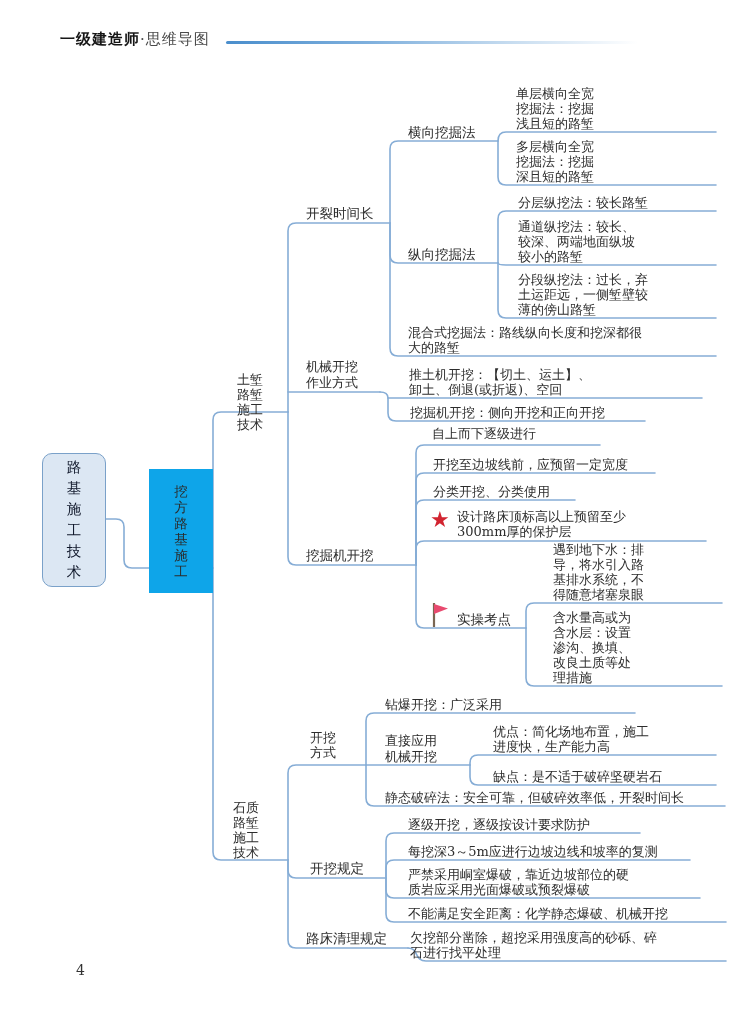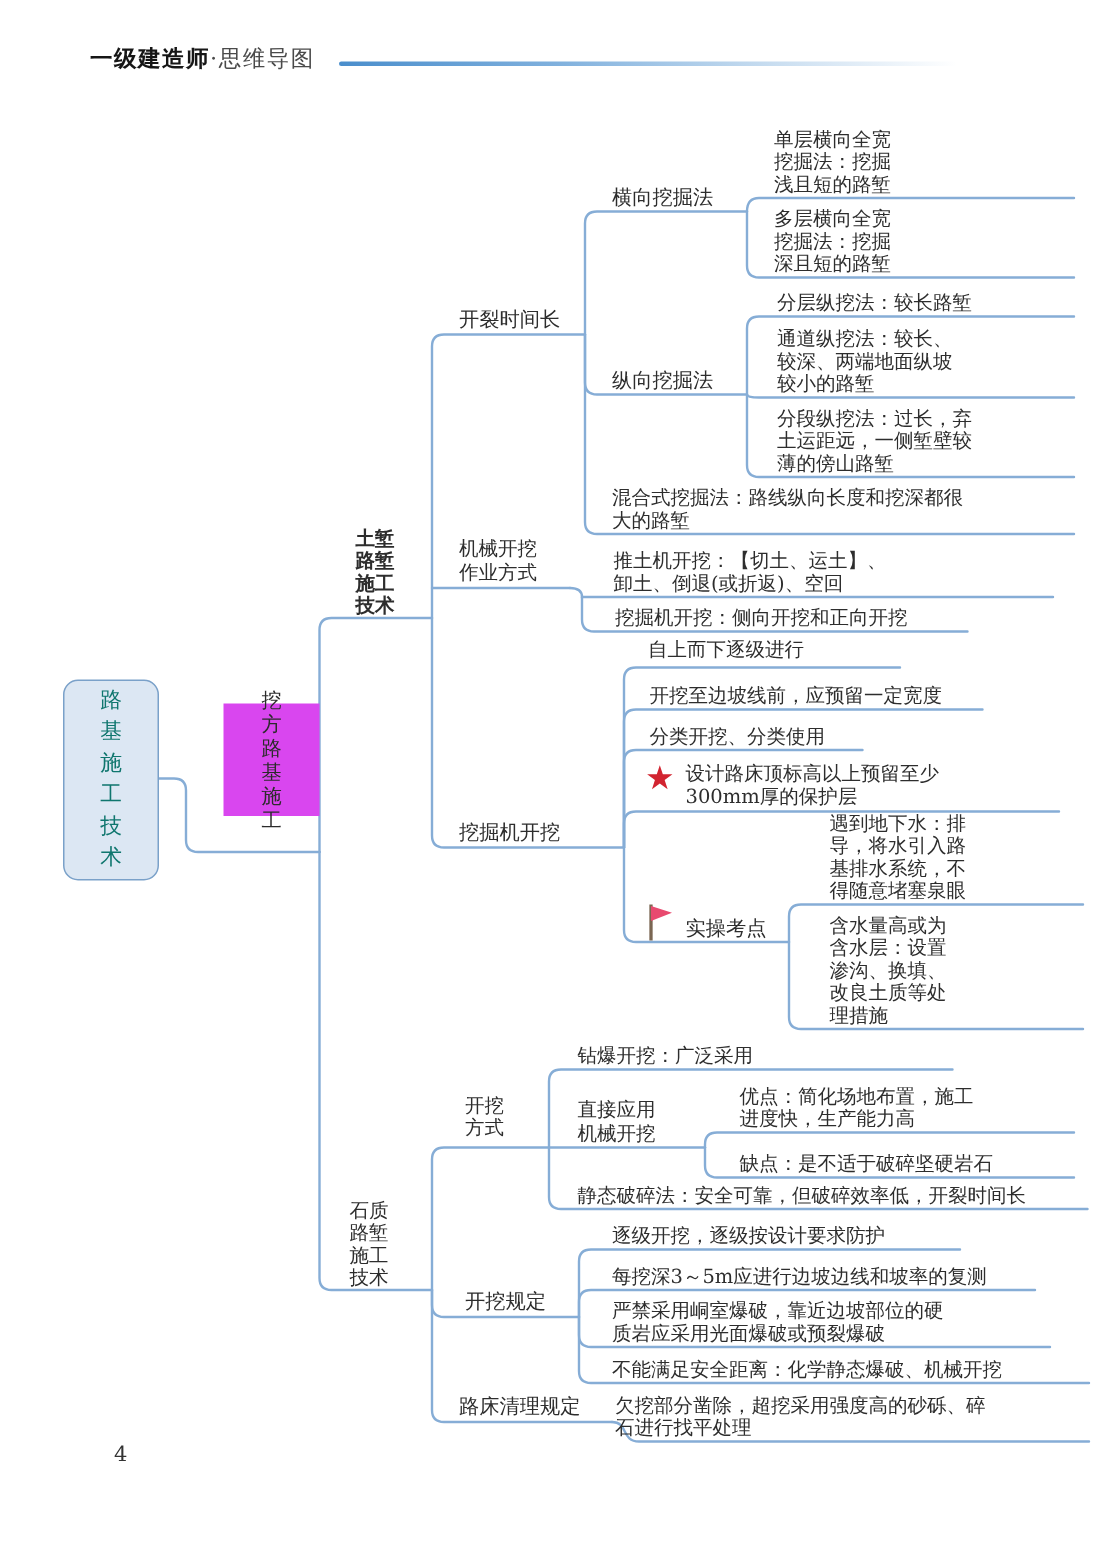--- a/index.html
+++ b/index.html
@@ -13,22 +13,22 @@
            background:linear-gradient(to right,#4a8ecc 0%,#7fb0dd 35%,#c8ddf0 70%,rgba(255,255,255,0) 100%);}
   
   svg.wires{position:absolute;left:0;top:0;}
   .wire{fill:none;stroke:#86add6;stroke-width:1.6;stroke-linecap:round;}
   
   .node{position:absolute;color:#2d2d2d;font-size:13px;line-height:15px;white-space:pre-line;}
   .lbl{white-space:nowrap;font-size:13.5px;}
   .vtext{white-space:normal;word-break:break-all;text-align:center;}
   .rootbox{position:absolute;left:42px;top:453px;width:62px;height:132px;background:#dce7f3;
            border:1.5px solid #7aa1c9;border-radius:10px;display:flex;align-items:center;justify-content:center;}
-  .rootbox .vtext{width:16px;font-size:14.5px;line-height:21px;color:#0f766e;}
-  .l1box{position:absolute;left:149px;top:469px;width:64px;height:75px;background:#d946ef;
+  .rootbox .vtext{width:16px;font-size:14.5px;line-height:21px;color:#0f172a;}
+  .l1box{position:absolute;left:149px;top:469px;width:64px;height:124px;background:#0ea5e9;
          display:flex;align-items:center;justify-content:center;}
   .l1box .vtext{width:15px;font-size:13.5px;line-height:16px;color:#2b2b2b;}
   .w30{width:30px;white-space:normal;word-break:break-all;line-height:15px;}
   .w56{width:56px;white-space:normal;word-break:break-all;line-height:16px;}
   .star{position:absolute;left:430px;top:509px;font-size:22px;line-height:22px;color:#d22430;}
   .flagwrap{position:absolute;left:430px;top:601px;width:20px;height:28px;}
   #pagenum{position:absolute;left:76px;top:962px;font-size:14px;color:#333;}
 </style>
 </head>
 <body>
@@ -81,21 +81,21 @@
     </g>
   </svg>
 
   <div class="rootbox">
     <div class="vtext">路基施工技术</div>
   </div>
   <div class="l1box">
     <div class="vtext">挖方路基施工</div>
   </div>
 
-  <div class="node w30" style="left:237px;top:352px;font-weight:bold;">土堑路堑施工技术</div>
+  <div class="node w30" style="left:237px;top:372px;">土堑路堑施工技术</div>
   <div class="node lbl" style="left:306px;top:206px;">开裂时间长</div>
 
   <div class="node lbl" style="left:408px;top:125px;">横向挖掘法</div>
   <div class="node" style="left:516px;top:86px;">单层横向全宽
 挖掘法：挖掘
 浅且短的路堑</div>
   <div class="node" style="left:516px;top:139px;">多层横向全宽
 挖掘法：挖掘
 深且短的路堑</div>
 

